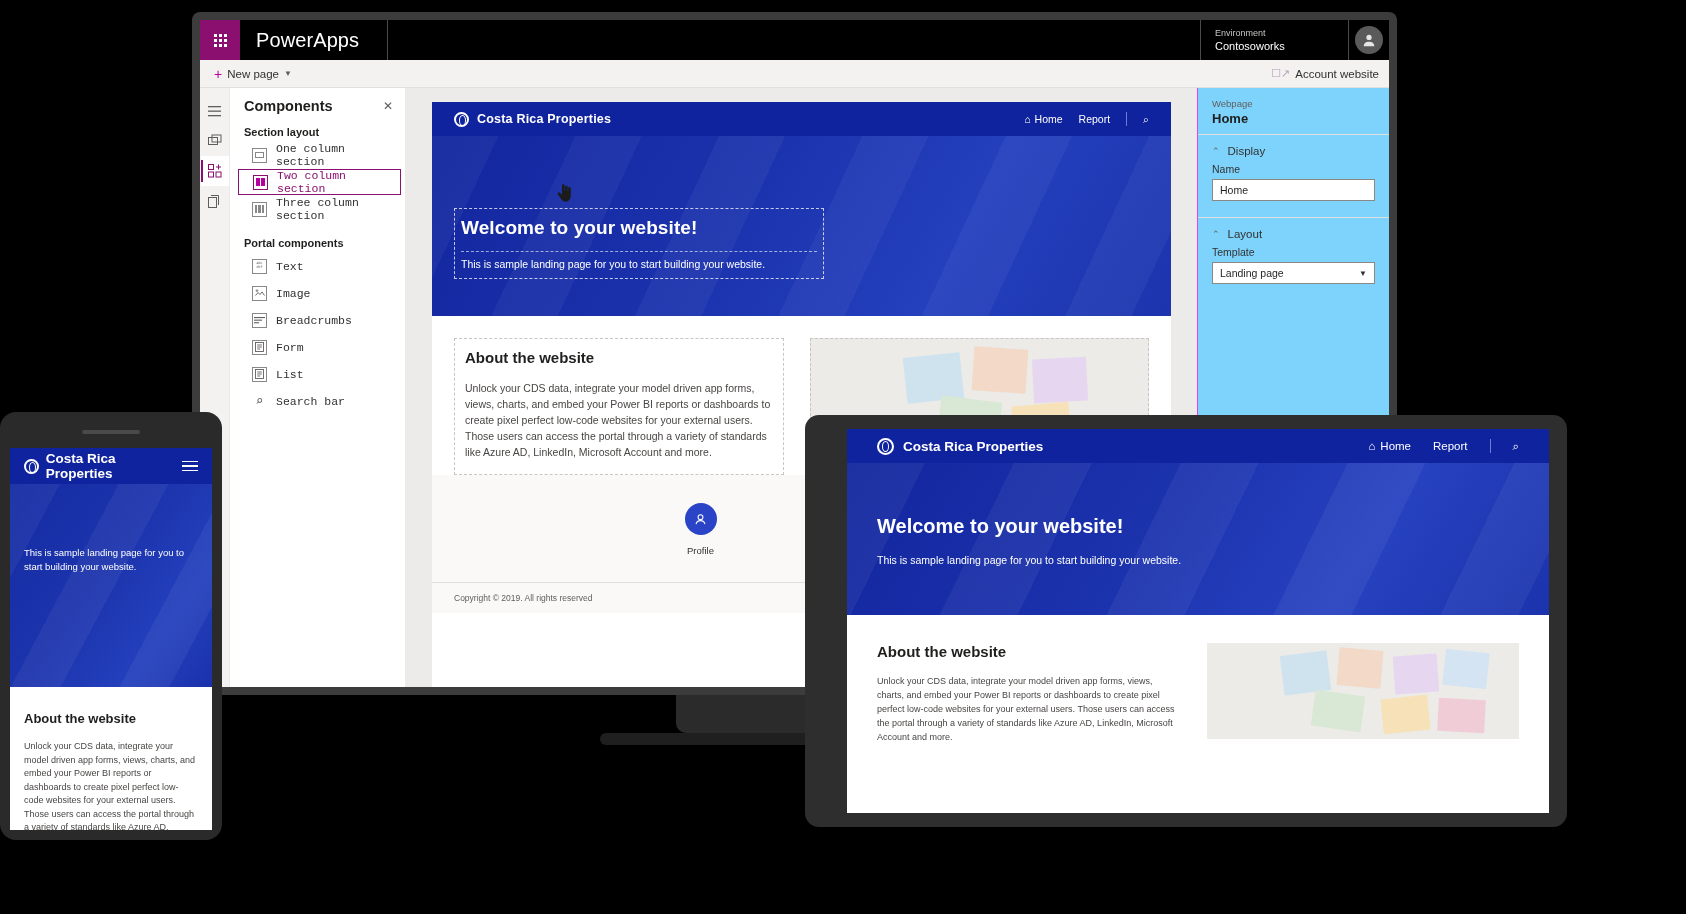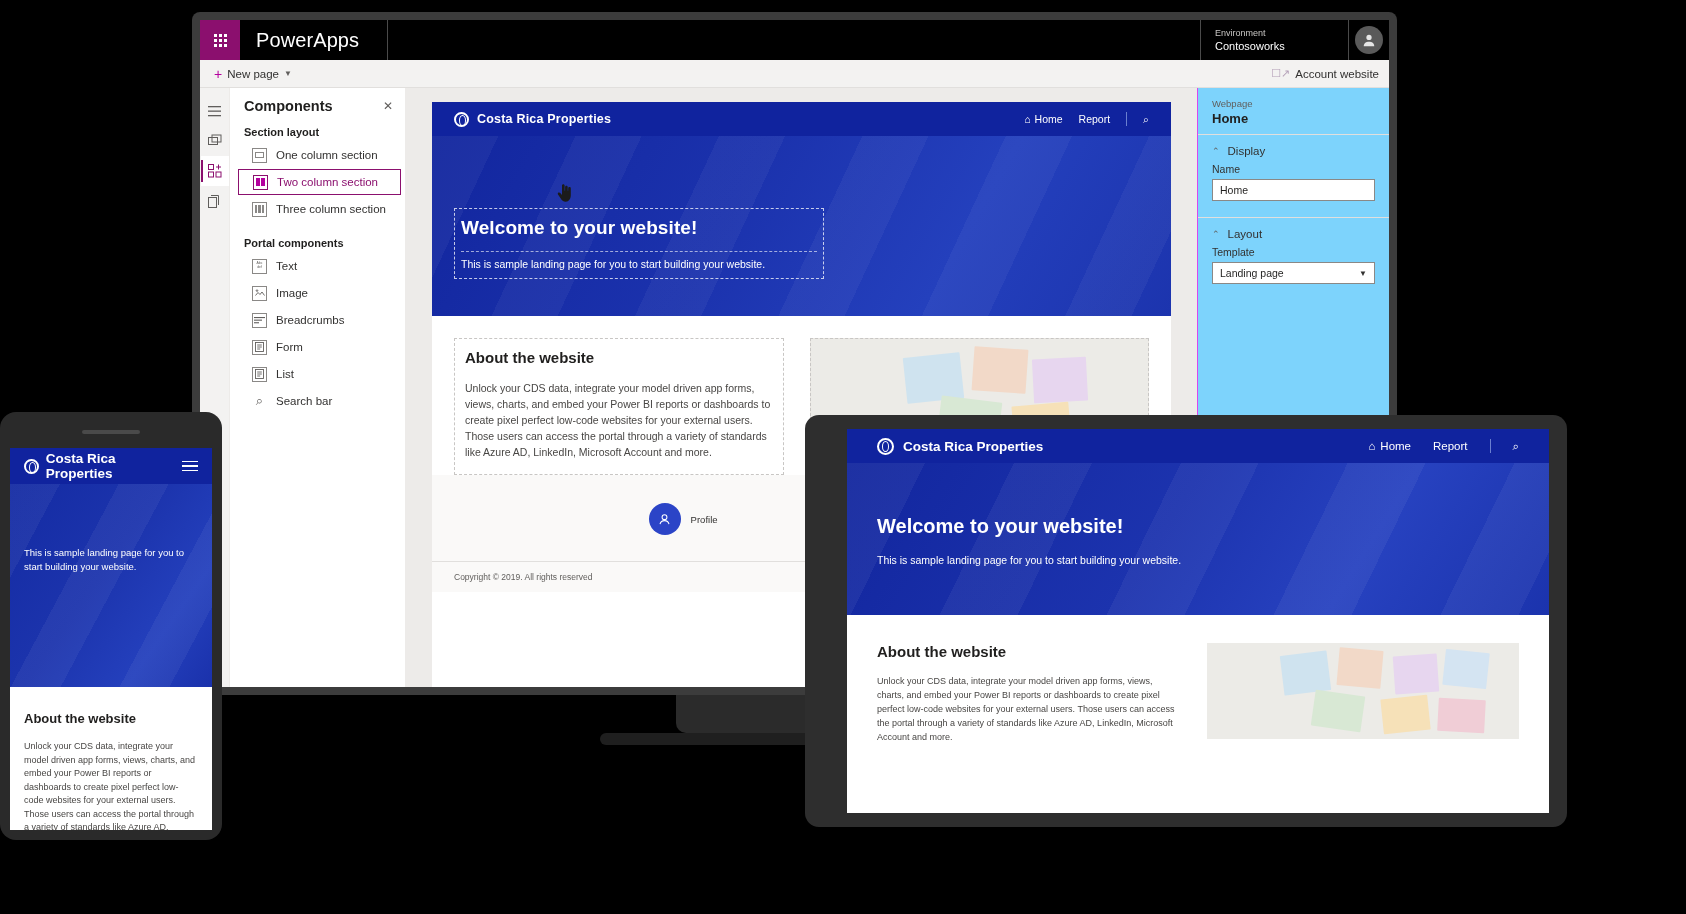--- a/index.html
+++ b/index.html
@@ -88,20 +88,21 @@
 
   .comp-panel { width: 176px; background: #fff; border-right: 1px solid #edebe9; padding: 10px 0 0 0;}
   .comp-head { display: flex; align-items: center; padding: 0 12px 8px 14px; }
   .comp-title { font-size: 14.5px; font-weight: 600; color: #201f1e; }
   .comp-close { margin-left: auto; color: #605e5c; font-size: 12px; cursor: pointer; }
   .group-label { font-size: 11px; font-weight: 700; color: #201f1e; padding: 4px 14px 3px; }
   .comp-item {
     display: flex; align-items: center; gap: 9px; padding: 4px 14px;
     font-size: 11.5px; color: #323130; cursor: pointer; height: 26px;
     margin: 1px 4px 1px 8px;
+    font-family: Liberation Mono, monospace;
   }
   .comp-item.selected { color: #8b0f6e; border: 1px solid #8b0f6e; background: #fff; }
   .cbox { width: 15px; height: 15px; border: 1px solid #8a8886; background: #fff;
     display:flex; align-items:center; justify-content:center; flex: none; }
   .cbox.mag { border: none; color: #605e5c; font-size: 13px;}
   .comp-item.selected .cbox { border-color: #8b0f6e; }
   .col1 i { display:block; width:9px; height:6px; border:1px solid #8a8886;}
   .col2 { display:flex; gap:1px; }
   .col2 i { display:block; width:4px; height:8px; background:#b4009e;}
   .col3 { display:flex; gap:1px; }
@@ -130,21 +131,21 @@
     border: 1px dashed rgba(255,255,255,.75); }
   .hero-h { color:#fff; font-size: 19px; font-weight: 700; letter-spacing:.1px;}
   .hero-sub { color:#fff; font-size: 10.5px; margin-top: 12px; padding-top:6px; border-top: 1px dashed rgba(255,255,255,.6);}
   .about-sec { display:flex; gap: 26px; padding: 22px 22px 0 22px; background:#fff;}
   .about-left { flex: 1; border: 1px dashed #c8c6c4; padding: 10px 10px 14px 10px; max-width: 330px;}
   .about-h { font-size: 15px; font-weight: 600; color:#201f1e; }
   .about-p { font-size: 10.5px; line-height: 16px; color:#484644; margin-top: 14px;}
   .about-img { flex:1; height: 118px; background:#e9e6e1; position: relative; overflow:hidden;
     border: 1px dashed #c8c6c4;}
   .tile-sec { background:#faf9f8; padding: 28px 0 26px; display:flex; justify-content:center; gap: 170px;}
-  .tile { display:flex; flex-direction:row; align-items:center; gap:10px;}
+  .tile { display:flex; flex-direction:column; align-items:center; gap:10px;}
   .tile-circ { width: 32px; height:32px; border-radius:50%; background:#2b44c7;
     display:flex; align-items:center; justify-content:center;}
   .tile-lbl { font-size: 9.5px; color:#323130;}
   .footer-line { border-top: 1px solid #e1dfdd; padding: 10px 22px; font-size: 8.5px; color: #605e5c; background:#faf9f8;}
 
   
   .props { width: 192px; background:#7dd3fc; border-left: 1px solid #d946ef; }
   .props-head { padding: 10px 14px 8px; border-bottom: 1px solid #e1dfdd;}
   .props-kicker { font-size: 9.5px; color:#605e5c;}
   .props-title { font-size: 13px; font-weight:600; color:#201f1e; margin-top:2px;}

